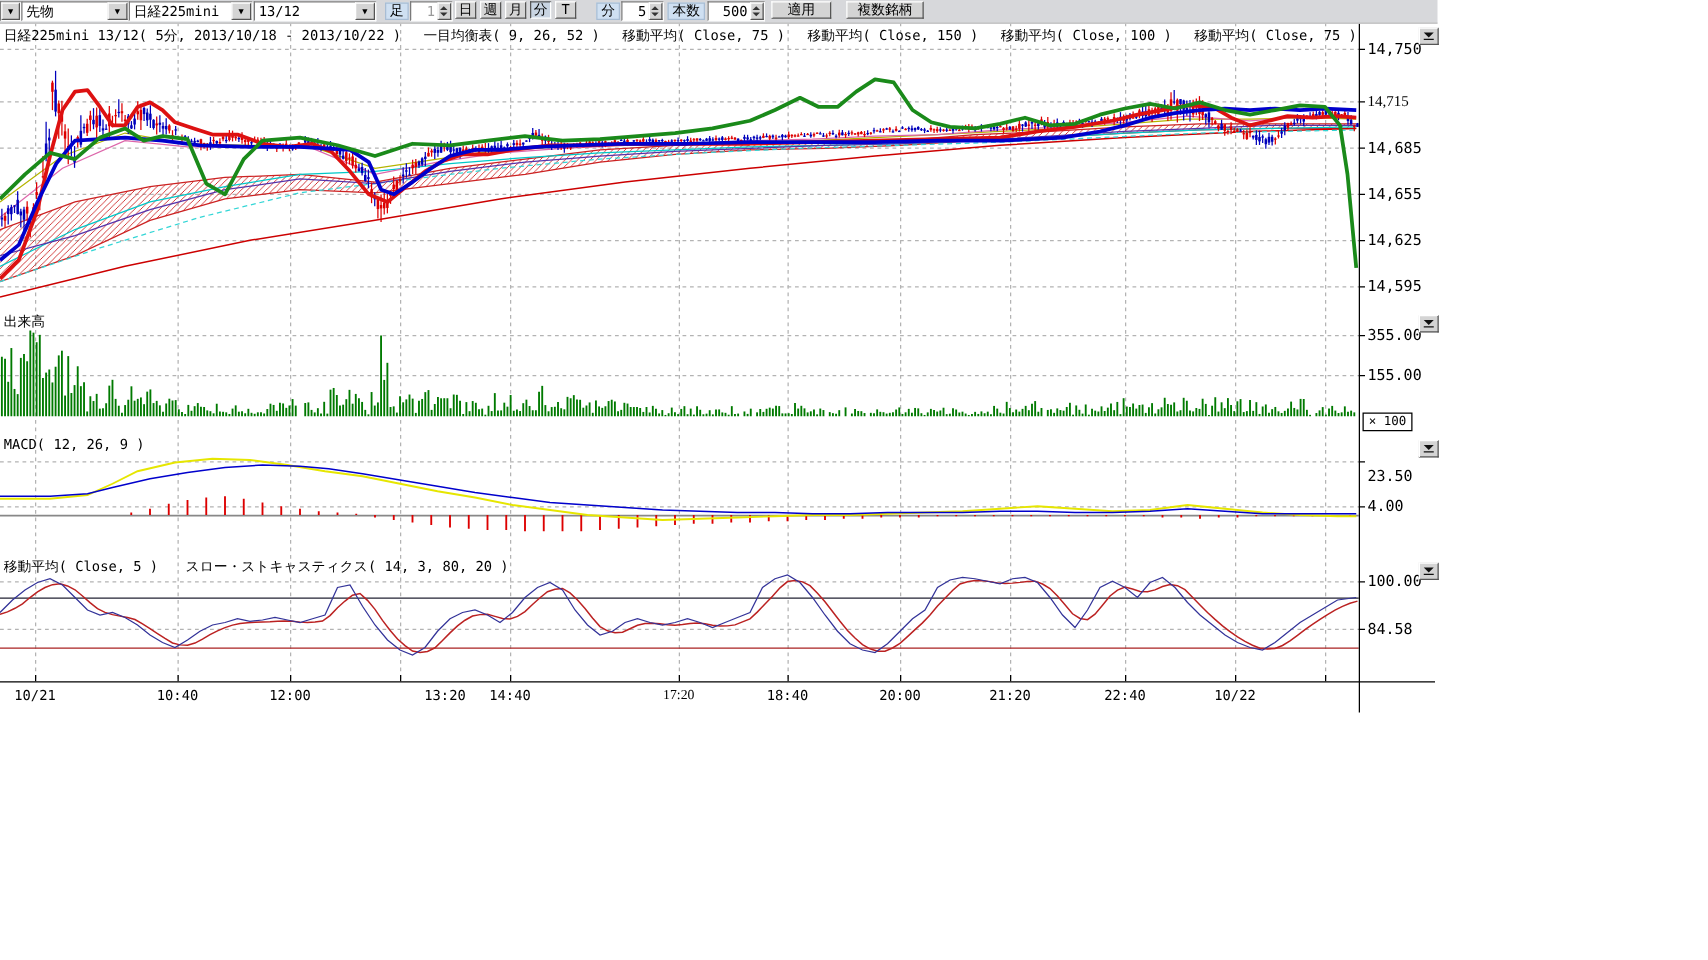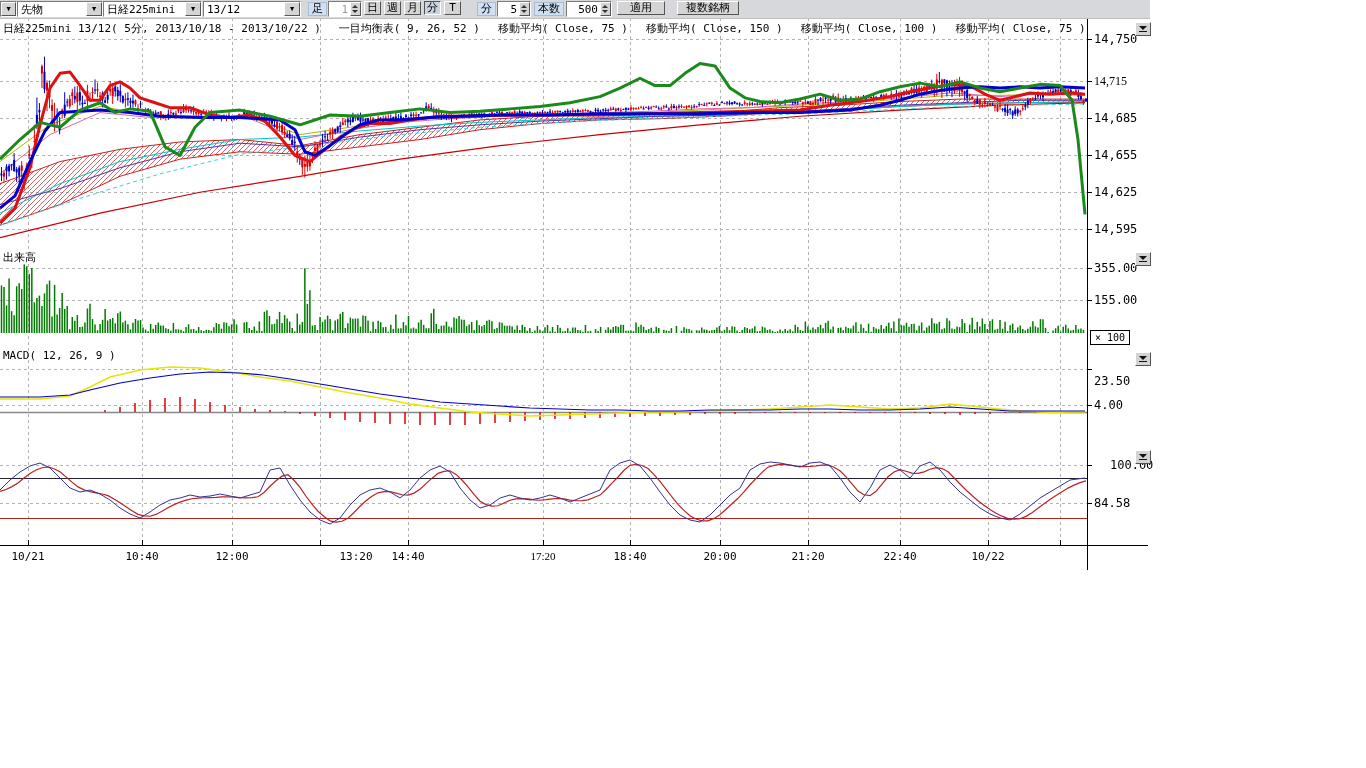--- a/index.html
+++ b/index.html
@@ -1508,20 +1508,23 @@
       <span class="spin-btn"></span>
     </div>
     <button class="tb-btn" style="left:617px;width:48px">適用</button>
     <button class="tb-btn" style="left:677px;width:62px">複数銘柄</button>
   </div>
 
   <div class="legend" id="legend1" style="top:21px"><span class="li">日経225mini 13/12( 5分, 2013/10/18 - 2013/10/22 )</span><span class="li">一目均衡表( 9, 26, 52 )</span><span class="li">移動平均( Close, 75 )</span><span class="li">移動平均( Close, 150 )</span><span class="li">移動平均( Close, 100 )</span><span class="li">移動平均( Close, 75 )</span></div>
 
   <div class="pane-label" style="top:250px">出来高</div>
   <div class="pane-label" style="top:349px">MACD( 12, 26, 9 )</div>
+  <div class="pane-label" style="top:446px">
+    <span class="li">移動平均( Close, 5 )</span><span class="li">スロー・ストキャスティクス( 14, 3, 80, 20 )</span>
+  </div>
 
   <div class="mult-box">× 100</div>
 
   <div class="pane-btn" style="top:22px">
       <span class="tri"></span>
       <span class="bar"></span>
     </div>
   <div class="pane-btn" style="top:252px">
       <span class="tri"></span>
       <span class="bar"></span>
@@ -1539,21 +1542,21 @@
       <div class="axis-label" style="top: 32px;">14,750</div>
       <div class="axis-label" style="top: 74px; font-family: Liberation Serif, serif;">14,715</div>
       <div class="axis-label" style="top: 111px;">14,685</div>
       <div class="axis-label" style="top: 148px;">14,655</div>
       <div class="axis-label" style="top: 185px;">14,625</div>
       <div class="axis-label" style="top: 222px;">14,595</div>
       <div class="axis-label" style="top: 261px;">355.00</div>
       <div class="axis-label" style="top: 293px;">155.00</div>
       <div class="axis-label" style="top: 362px; margin-top: 12px;">23.50</div>
       <div class="axis-label" style="top: 398px;">4.00</div>
-      <div class="axis-label" style="top: 458px; margin-left: 16px;">100.00</div>
+      <div class="axis-label" style="top: 458px;">100.00</div>
       <div class="axis-label" style="top: 496px;">84.58</div>
     </div>
   <div id="time-labels">
       <div class="time-label" style="left: 6px;">10/21</div>
       <div class="time-label" style="left: 120px;">10:40</div>
       <div class="time-label" style="left: 210px; text-align: center;">12:00</div>
       <div class="time-label" style="left: 298px; margin-left: 36px;">13:20</div>
       <div class="time-label" style="left: 386px;">14:40</div>
       <div class="time-label" style="left: 521px; font-family: Liberation Serif, serif;">17:20</div>
       <div class="time-label" style="left: 608px;">18:40</div>

